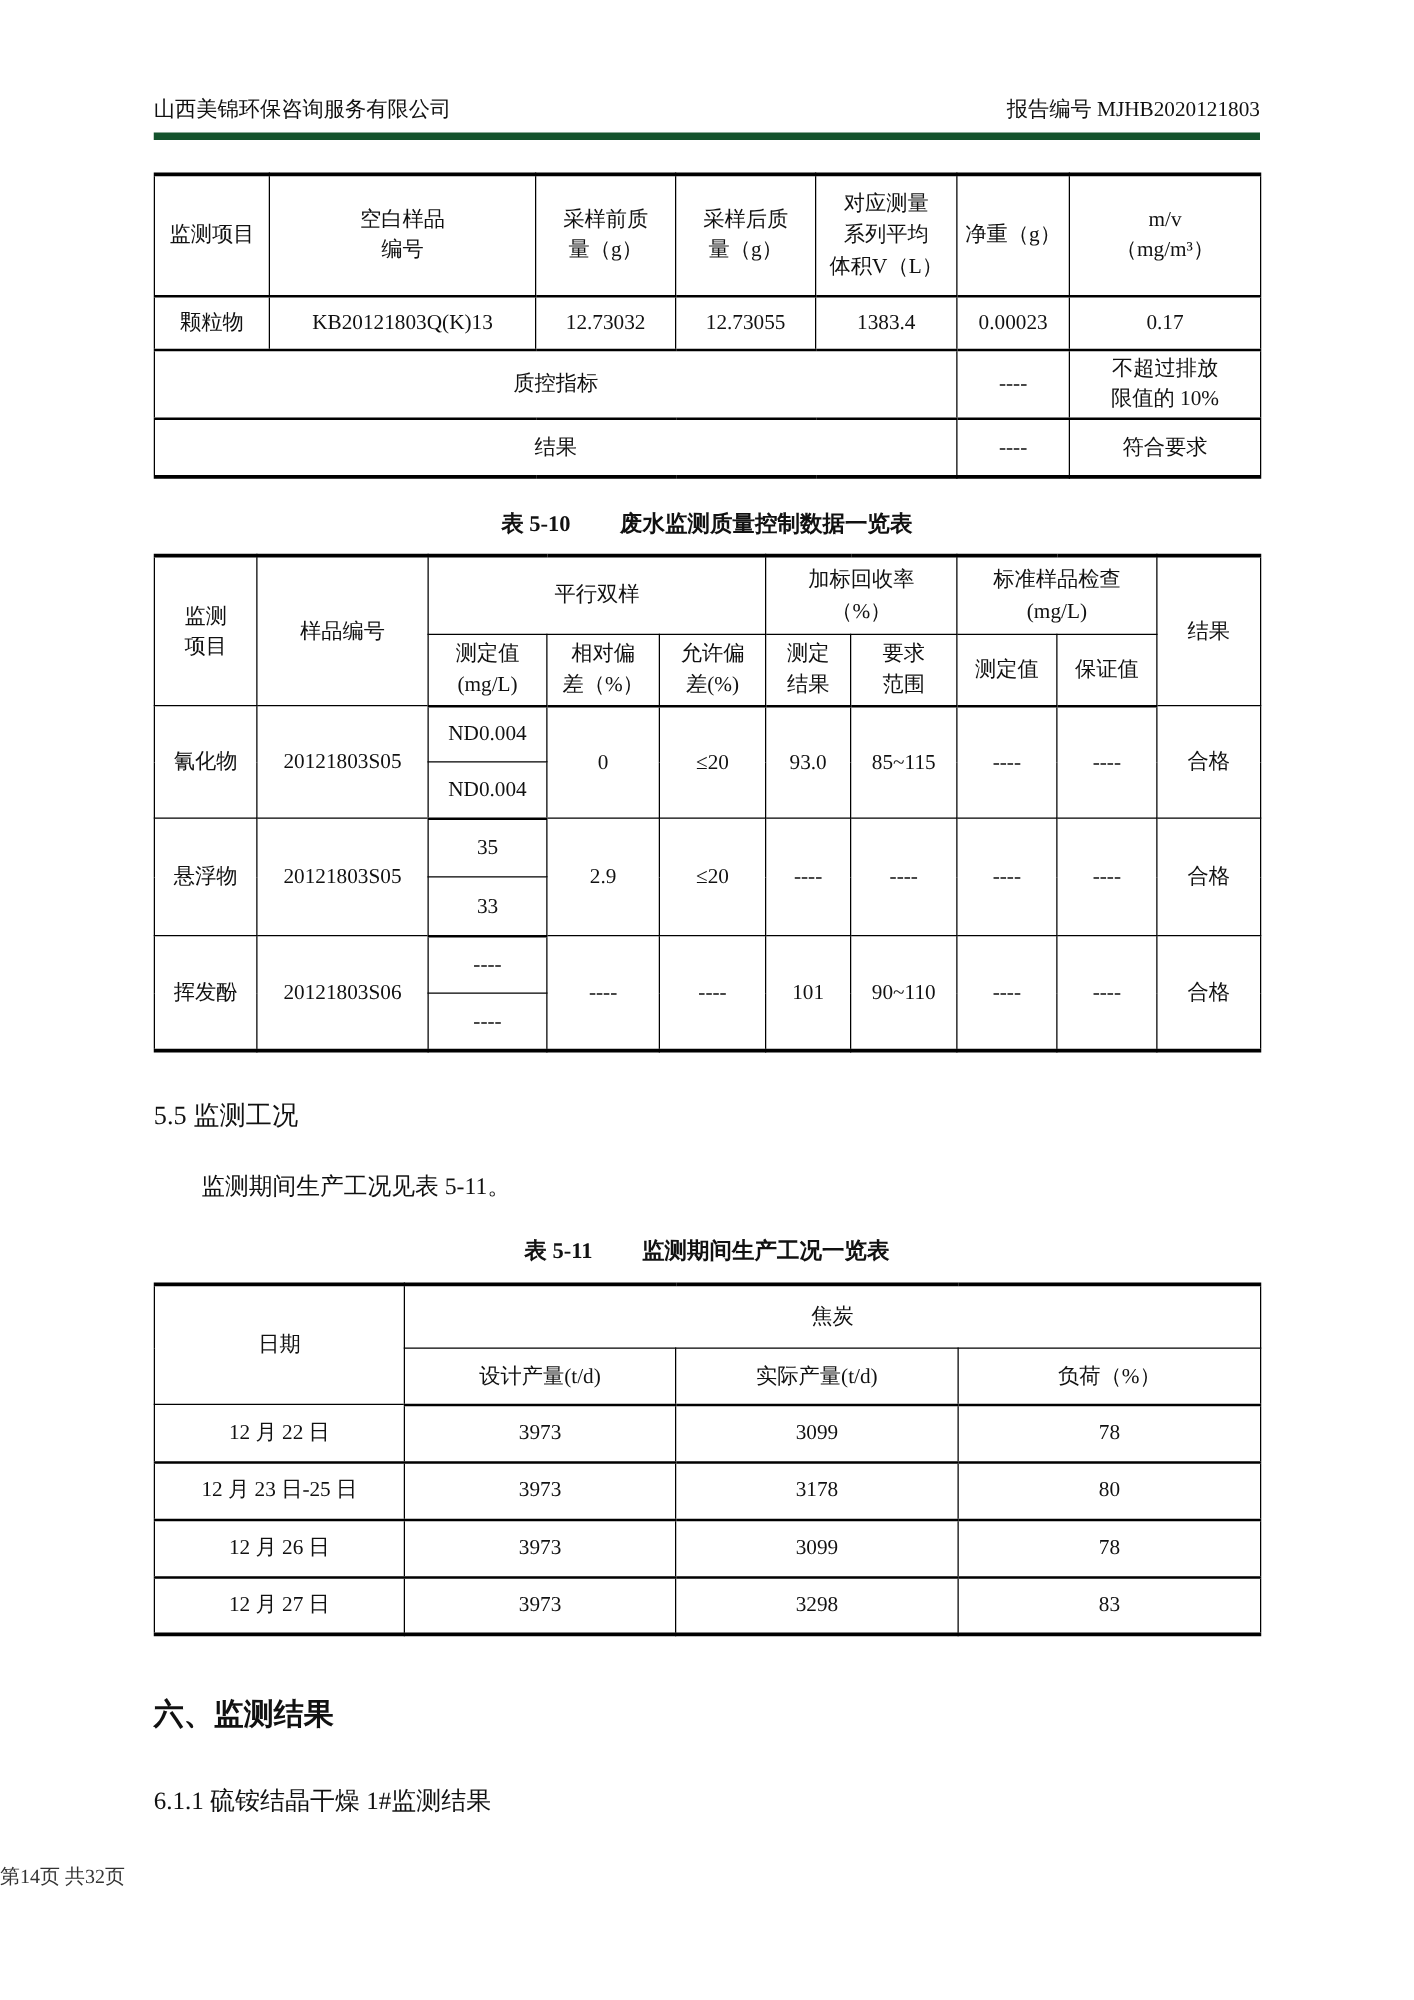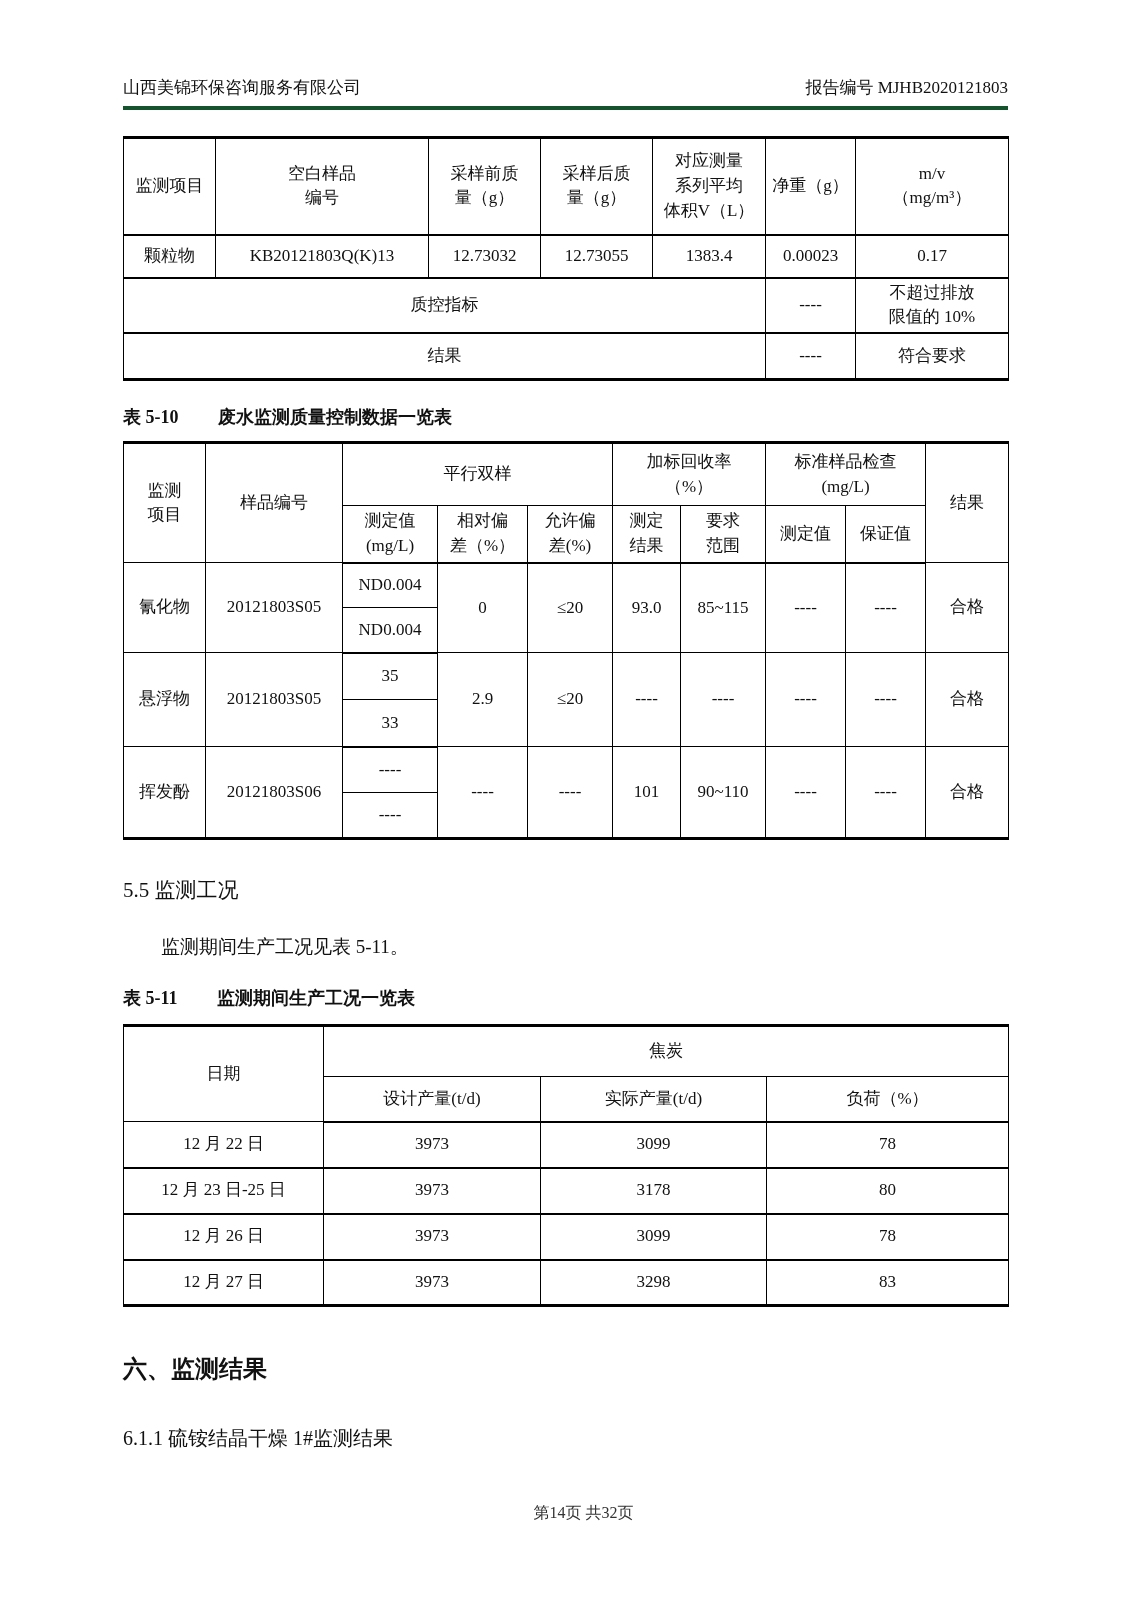--- a/index.html
+++ b/index.html
@@ -11,52 +11,52 @@
     background:#ffffff;
     color:#111;
     font-family:"Liberation Serif","DejaVu Serif",serif;
   }
   .content { width:885px; margin:0 auto; padding-top:76px; }
 
   
   .page-header {
     display:flex; justify-content:space-between; align-items:flex-end;
     font-size:17px; padding-bottom:7px;
-    border-bottom:4px solid #14532d;
+    border-bottom:6px solid #14532d;
   }
 
   
   table.doc {
     width:885px; table-layout:fixed; border-collapse:collapse;
     border-top:3px solid #000; border-bottom:3px solid #000;
     font-size:17px;
   }
   table.doc th, table.doc td {
     border:1px solid #000;
     text-align:center; vertical-align:middle;
     white-space:pre-line; line-height:1.45;
     font-weight:normal; padding:2px 3px;
   }
   tr.hr2 > th, tr.hr2 > td { border-bottom-width:2px; }
 
   .caption {
-    text-align:left; font-weight:bold; font-size:18px;
+    text-align:center; font-weight:bold; font-size:18px;
   }
   .caption .cap-title { margin-left:2.2em; }
 
   .h-55 { font-weight:normal; font-size:21px; margin-top:36px; }
   .para { font-size:19px; margin-top:30px; text-indent:38px; }
 
   .h1-6 { font-weight:bold; font-size:24px; margin-top:46px; }
   .h2-61 { font-weight:bold; font-size:21px; margin-top:32px; }
   .h3-611 { font-weight:normal; font-size:20px; margin-top:40px; }
 
   .footer {
-    position:absolute; left:0; bottom:76px; width:100%;
-    text-align:center; font-size:16px; color:#333;padding-left:36px;
+    position:absolute; left:0; bottom:88px; width:100%;
+    font-size:16px; color:#333;
   }
 
   .mt-t1 { margin-top:26px; }
   .mt-cap510 { margin-top:24px; }
   .mt-tbl510 { margin-top:12px; }
   .mt-cap511 { margin-top:26px; }
   .mt-tbl511 { margin-top:14px; }
 </style>
 </head>
 <body>

